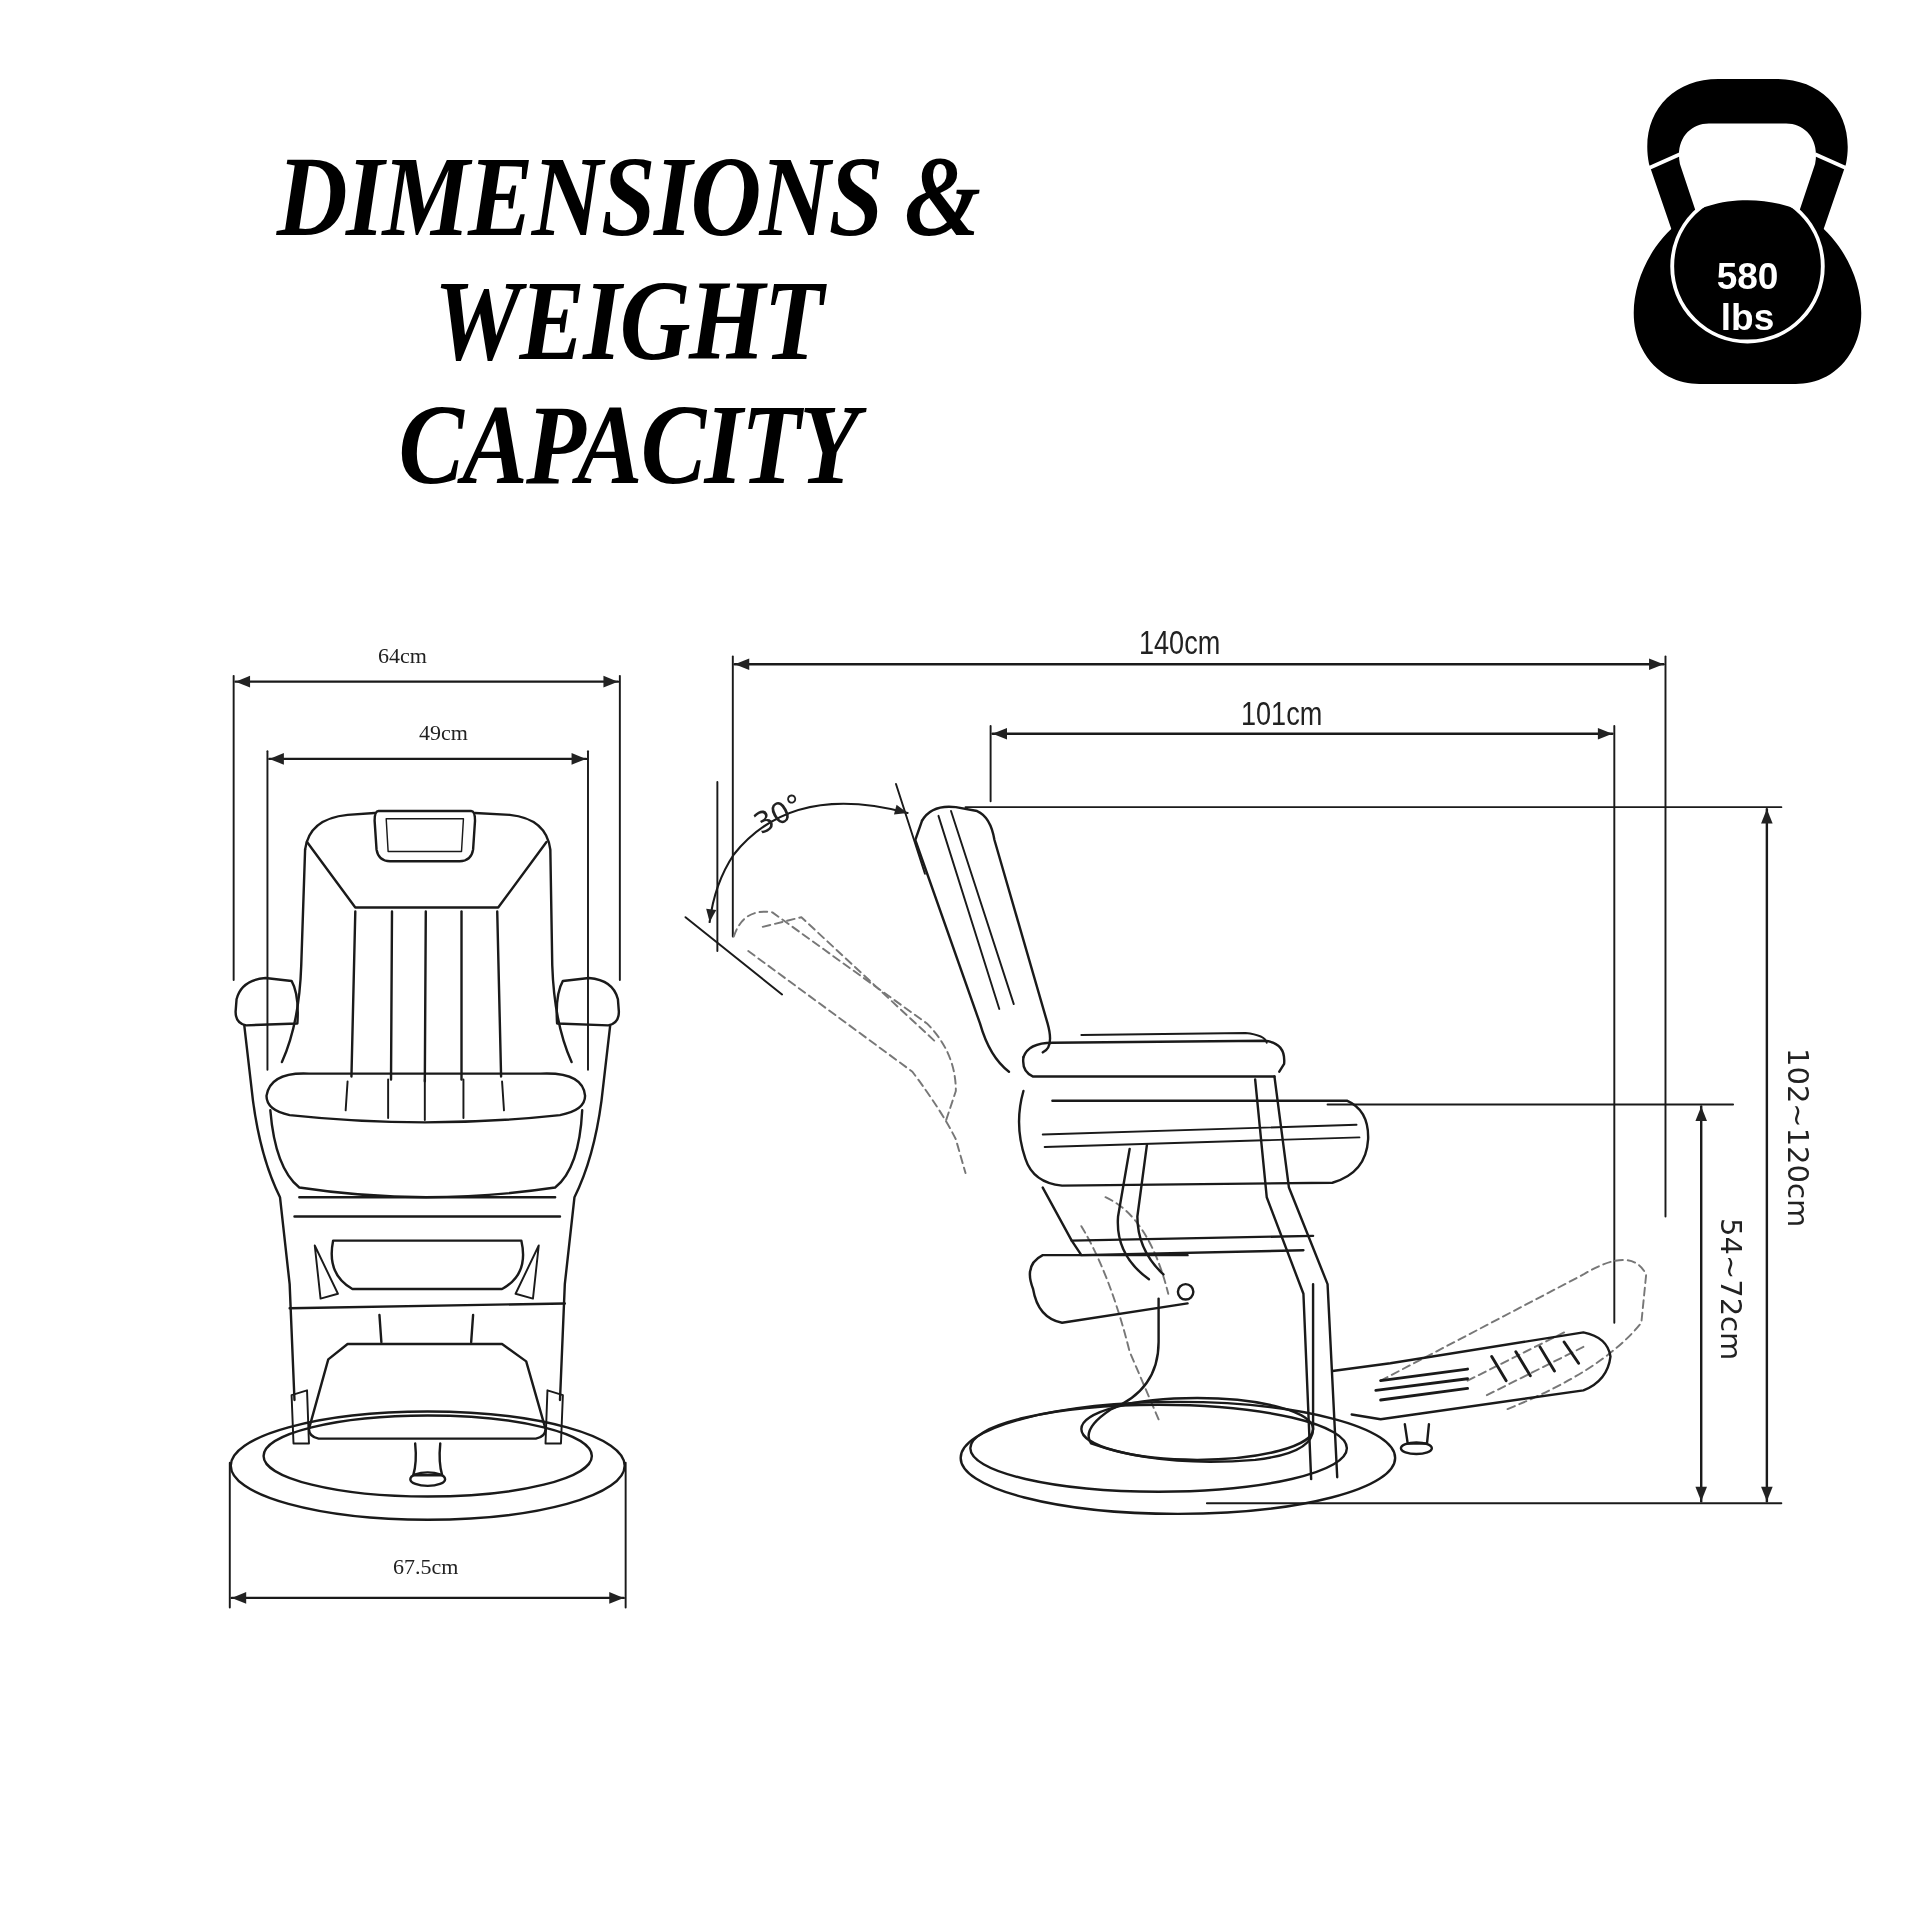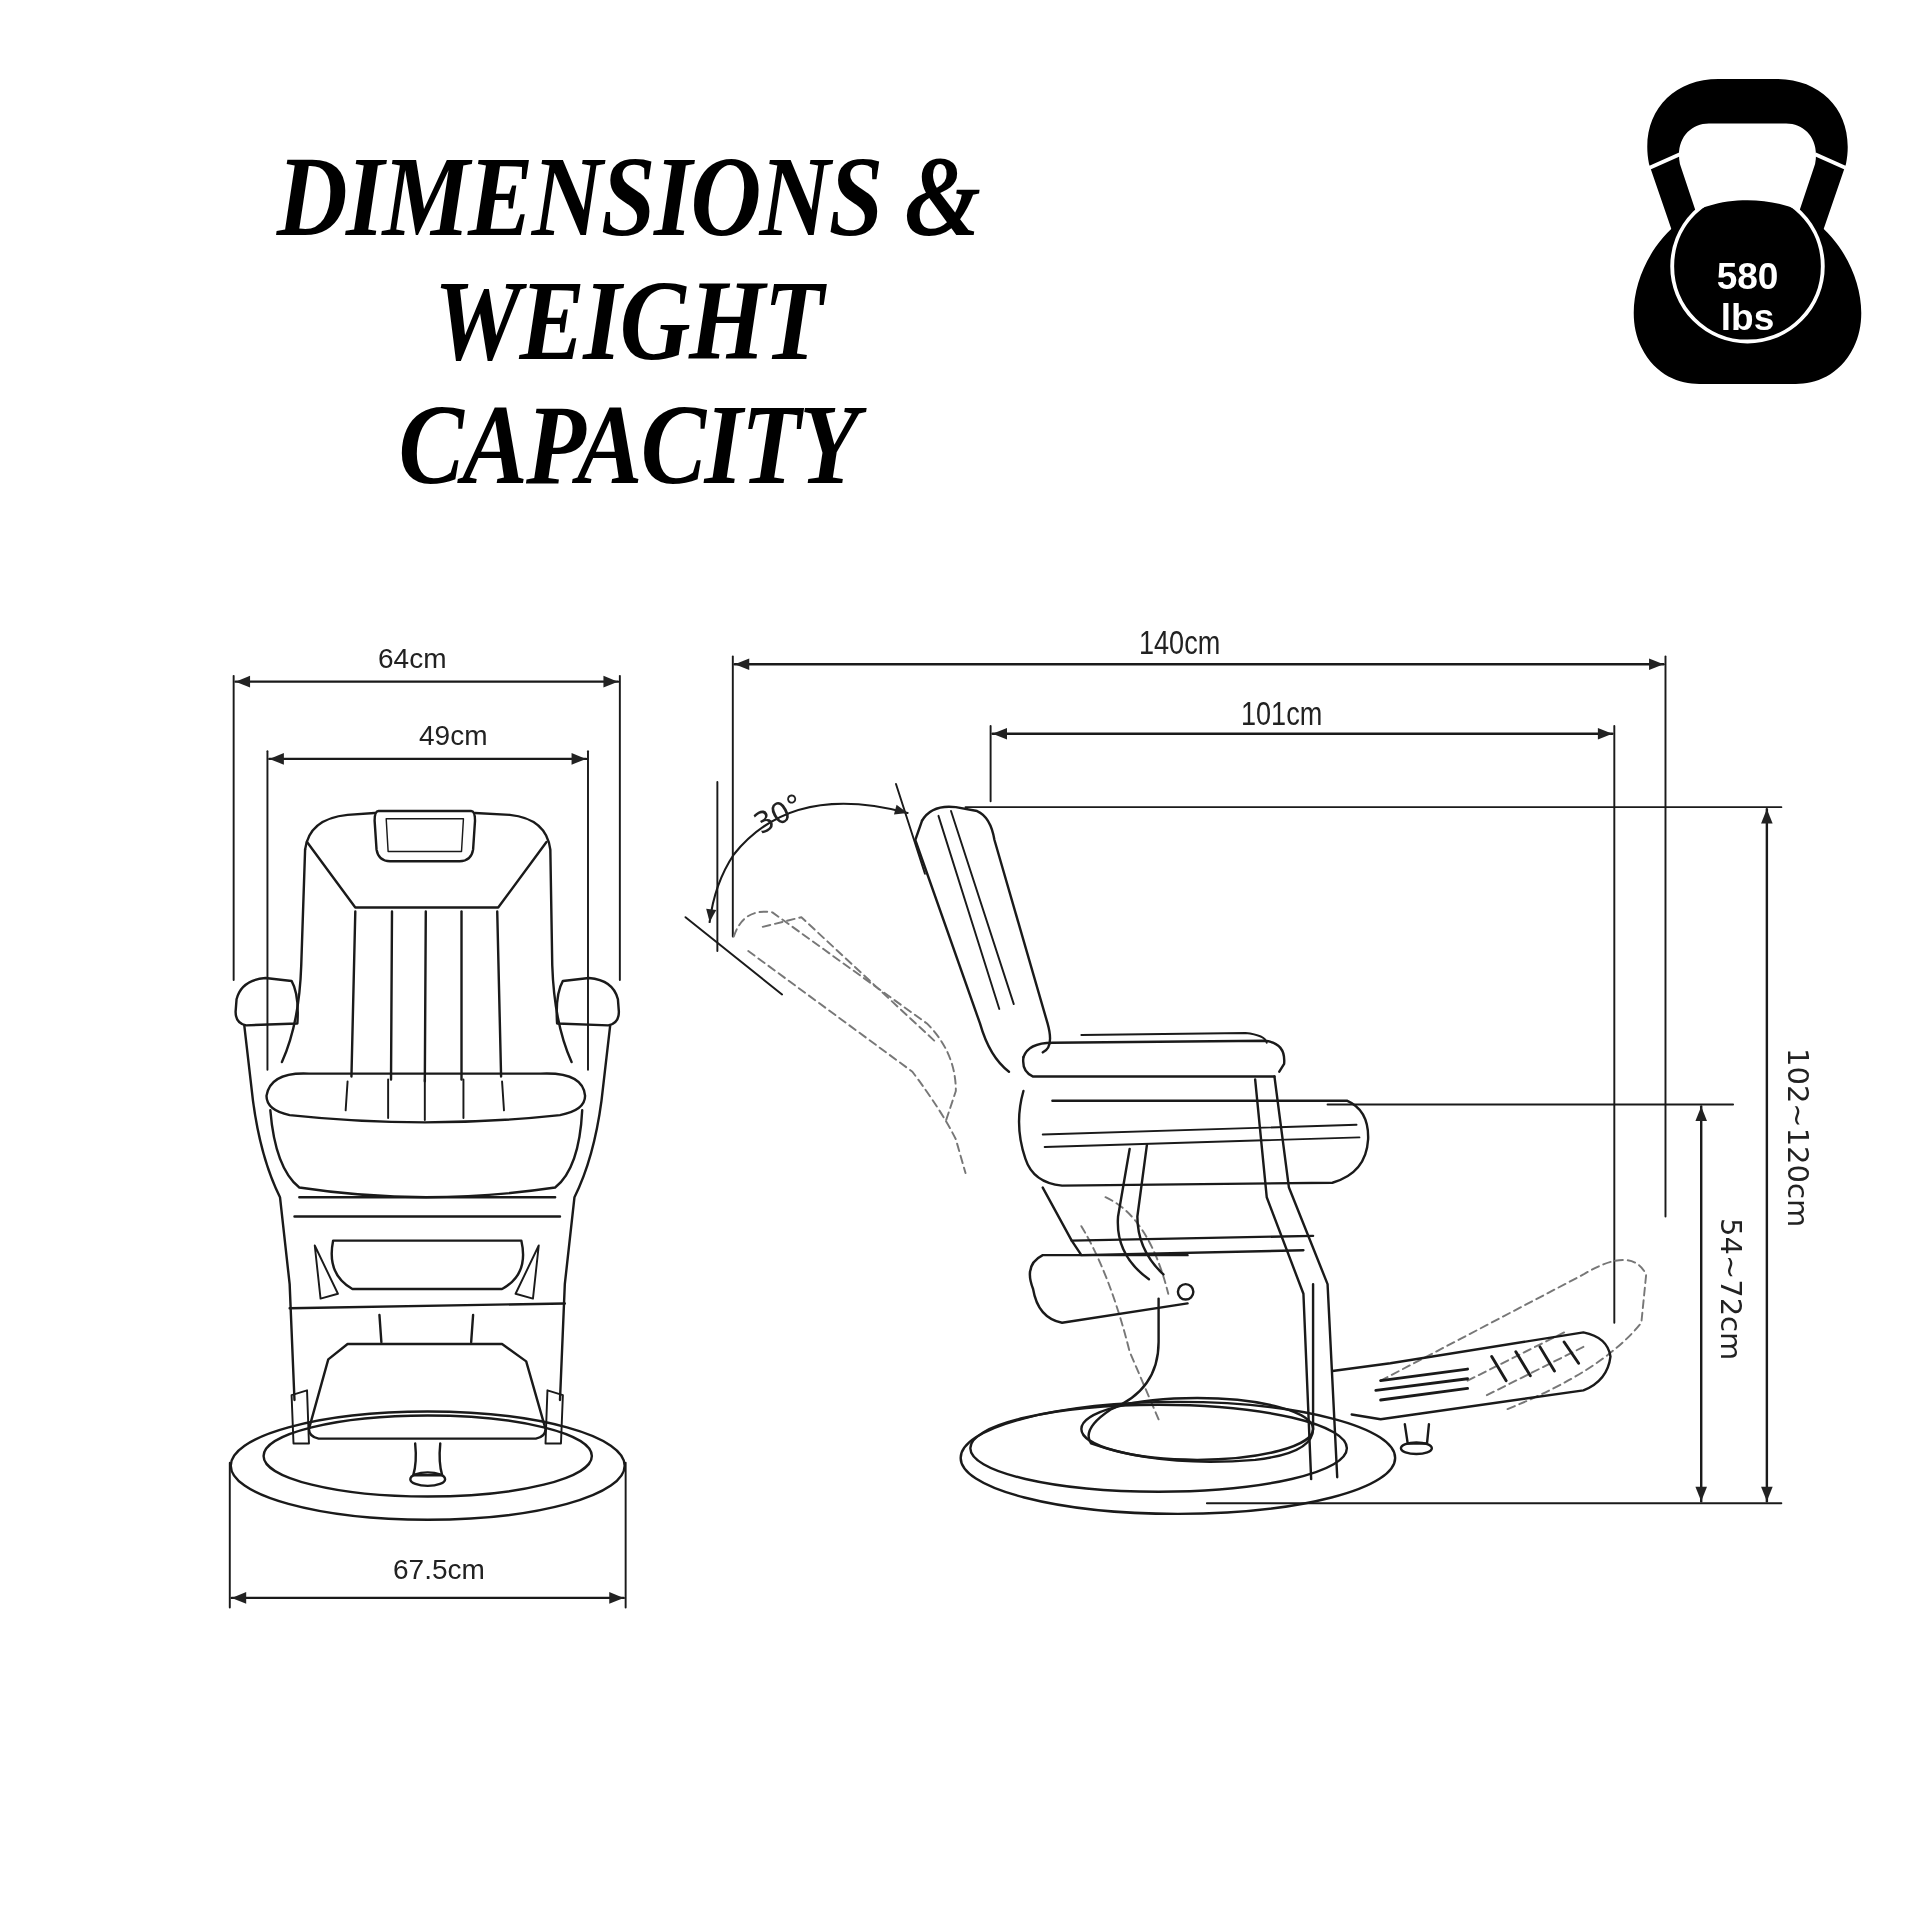--- a/index.html
+++ b/index.html
@@ -10,21 +10,21 @@
     font-size: 114px; line-height: 124px; letter-spacing: -1.9px; color: #000;
     transform: scaleX(0.86); transform-origin: center top;
   }
   .title .line { display: block; }
   .kettlebell { position: absolute; left: 1622px; top: 77px; width: 251px; height: 309px; }
   .kb-text {
     position: absolute; left: 1682px; top: 236px; width: 131px; text-align: center;
     color: #fff; font-family: "Liberation Sans", sans-serif; font-weight: bold; font-size: 37px; line-height: 41px; margin-top: 20px;
   }
   .diagram { position: absolute; left: 0; top: 0; width: 1931px; height: 1931px; }
-  .dim-label { position: absolute; font-family: Liberation Sans, sans-serif; font-size: 28px; color: #222; white-space: nowrap; }
+  .dim-label { position: absolute; font-family: Liberation Serif, serif; font-size: 22px; color: #222; white-space: nowrap; }
   .dim-label.narrow { font-family: "Liberation Sans", sans-serif; font-size: 33px; transform: scaleX(0.82); transform-origin: left top; }
   .vlabel { position: absolute; font-family: "DejaVu Sans", sans-serif; font-size: 29px; color: #222; white-space: nowrap; transform: rotate(90deg); transform-origin: left top; }
   .angle-label { position: absolute; font-family: "DejaVu Sans", sans-serif; font-size: 29px; color: #222; transform: rotate(-28deg); transform-origin: left top; }
 </style>
 </head>
 <body>
 
 <div class="title">
   <span class="line">DIMENSIONS &amp; WEIGHT</span>
   <span class="line">CAPACITY</span>

